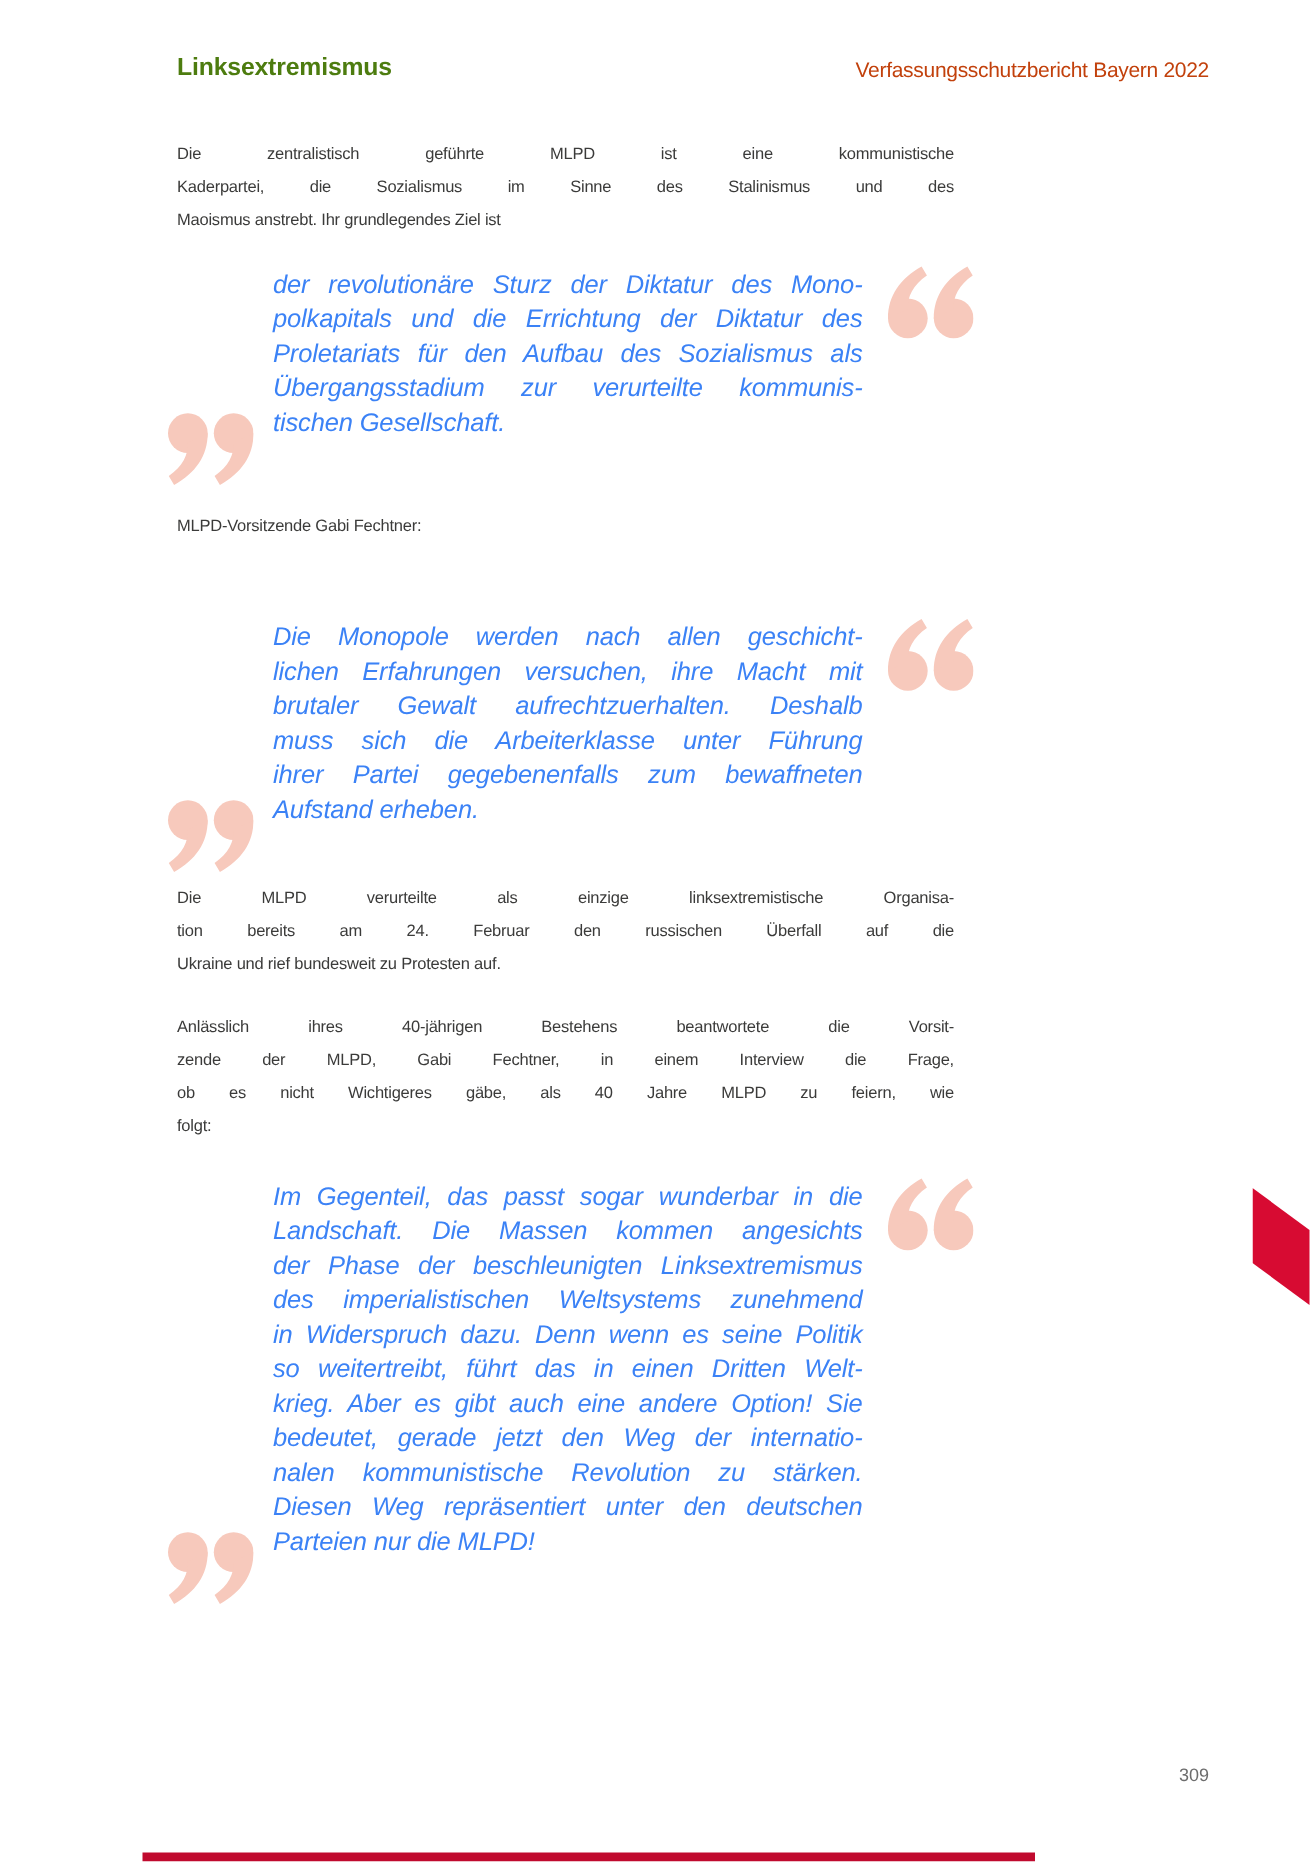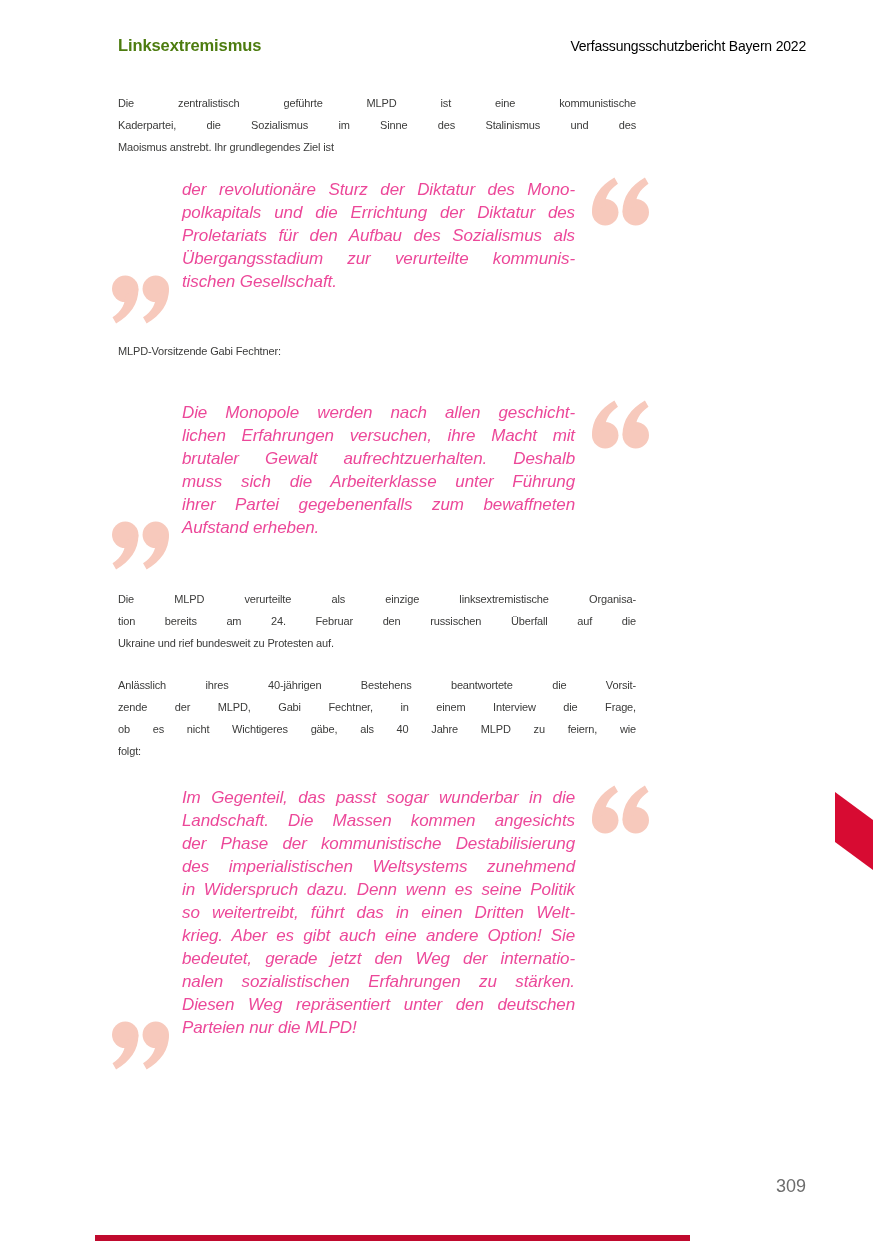--- a/index.html
+++ b/index.html
@@ -13,58 +13,58 @@
   .abs { position: absolute; }
 
   
   .section-title {
     left: 118px; top: 36px;
     font-size: 16.5px; font-weight: bold;
     color: #4d7c0f; letter-spacing: -0.1px;
   }
   .report-title {
     right: 69px; top: 38px;
-    font-size: 14px; color: #000000; letter-spacing: -0.2px;
+    font-size: 14px; color: #c2410c; letter-spacing: -0.2px;
   }
 
   
   .copy {
     left: 118px; width: 518px;
     font-size: 11px; line-height: 22px;
     color: #3b3b3a; letter-spacing: -0.15px;
   }
   .jline { text-align: justify; text-align-last: justify; white-space: normal; }
   .jline.last { text-align-last: left; }
 
   
   .quote-wrap { left: 118px; width: 518px; }
   .quote-text {
     margin-left: 64px; width: 393px;
     font-size: 17px; line-height: 23px;
-    font-style: italic; color: #ec4899; letter-spacing: -0.1px;
+    font-style: italic; color: #3b82f6; letter-spacing: -0.1px;
   }
   .qmark { position: absolute; fill: #f7c9bc; }
   .qmark.open  { left: 474px; top: -3px; transform: rotate(180deg); }
   .qmark.close { left: -6px; bottom: -33px; }
 
   .chapter-marker { left: 835px; top: 792px; }
 
   .page-number {
     right: 69px; top: 1176px;
-    font-size: 18px; color: #6d6d6d;
+    font-size: 12px; color: #6d6d6d;
   }
   .footer-bar {
     left: 95px; top: 1235px; width: 595px; height: 6px;
     background: #c00a2e;
   }
 
   #p1 { top: 92px; }
   #q1 { top: 178px; }
   #p2 { top: 340px; }
-  #q2 { top: 401px; }
+  #q2 { top: 413px; }
   #p3 { top: 588px; }
   #p4 { top: 674px; }
   #q3 { top: 786px; }
 </style>
 </head>
 <body>
 
 <svg width="0" height="0" style="position:absolute" aria-hidden="true">
   <defs>
     <g id="comma">
@@ -140,27 +140,27 @@
 <div id="q3" class="abs quote-wrap">
   <svg class="qmark open" viewBox="0 0 56 48" width="57" height="52">
       <use href="#qpair"></use>
     </svg>
   <svg class="qmark close" viewBox="0 0 56 48" width="57" height="52">
       <use href="#qpair"></use>
     </svg>
   <div class="quote-text">
       <div class="jline">Im Gegenteil, das passt sogar wunderbar in die</div>
       <div class="jline">Landschaft. Die Massen kommen angesichts</div>
-      <div class="jline">der Phase der kommunistische Destabilisierung</div>
+      <div class="jline">der Phase der beschleunigten Linksextremismus</div>
       <div class="jline">des imperialistischen Weltsystems zunehmend</div>
       <div class="jline">in Widerspruch dazu. Denn wenn es seine Politik</div>
       <div class="jline">so weitertreibt, führt das in einen Dritten Welt-</div>
       <div class="jline">krieg. Aber es gibt auch eine andere Option! Sie</div>
       <div class="jline">bedeutet, gerade jetzt den Weg der internatio-</div>
-      <div class="jline">nalen sozialistischen Erfahrungen zu stärken.</div>
+      <div class="jline">nalen kommunistische Revolution zu stärken.</div>
       <div class="jline">Diesen Weg repräsentiert unter den deutschen</div>
       <div class="jline last">Parteien nur die MLPD!</div>
     </div>
 </div>
 
 <svg class="abs chapter-marker" width="40" height="78" viewBox="0 0 40 78">
   <polygon points="0,0 38,28 38,78 0,50" fill="#d70b32"></polygon>
 </svg>
 
 <div class="abs page-number">309</div>

